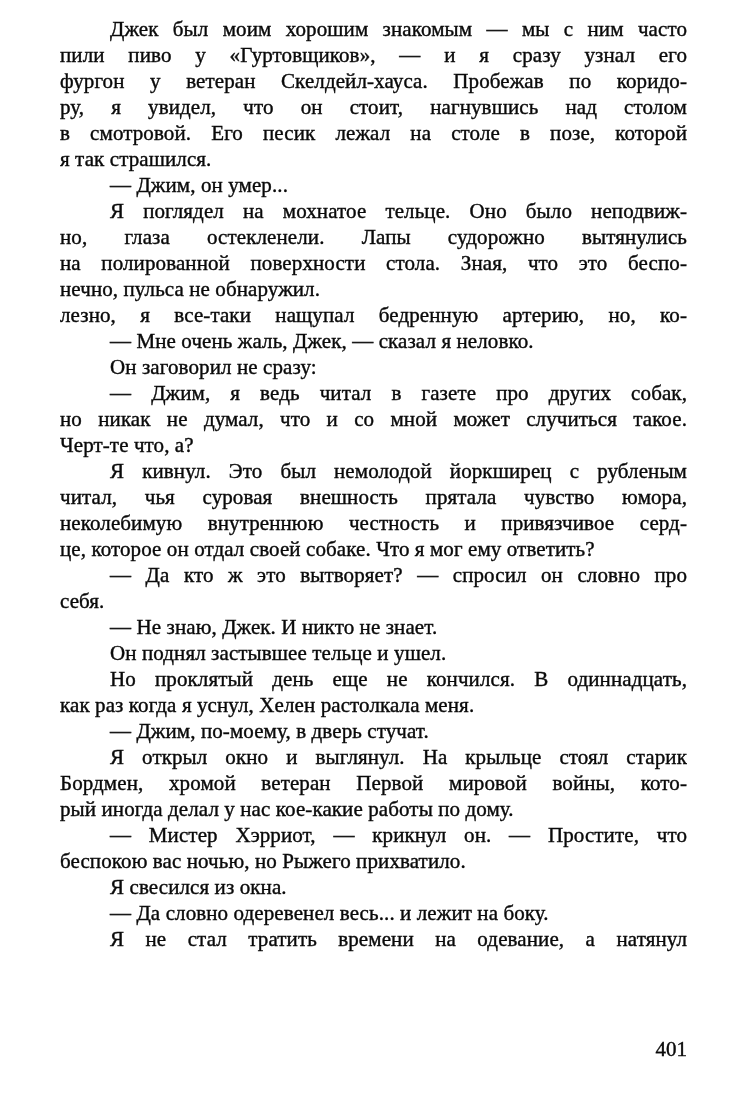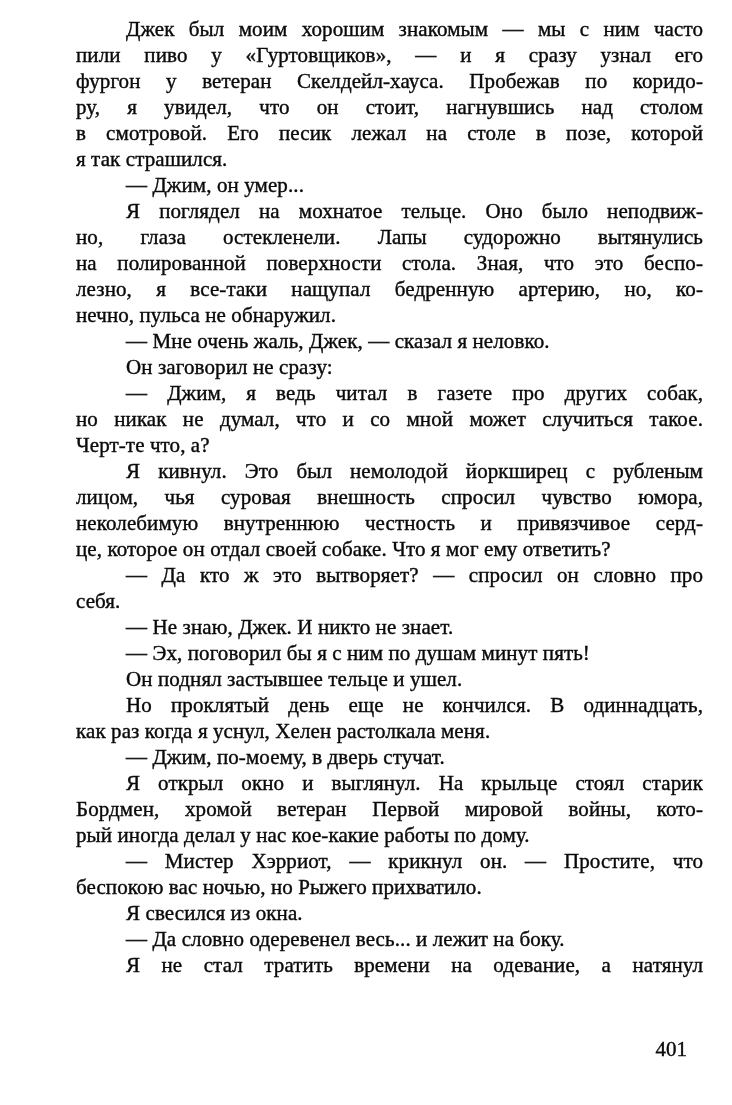--- a/index.html
+++ b/index.html
@@ -14,21 +14,20 @@
     background: #ffffff;
     font-family: "Liberation Serif", "DejaVu Serif", serif;
     color: #0a0a0a;
     overflow: hidden;
   }
   .page-text {
     position: absolute;
     left: 60px;
     top: 16px;
     width: 627px;
-    margin-left: 16px;
   }
   .line {
     font-size: 21px;
     line-height: 26px;
     height: 26px;
     overflow: hidden;
     text-align: justify;
     text-align-last: justify;
     -webkit-text-stroke: 0.4px #0a0a0a;
     letter-spacing: 0.1px;
@@ -58,35 +57,34 @@
       <div class="line indent">Джек был моим хорошим знакомым — мы с ним часто</div>
       <div class="line">пили пиво у «Гуртовщиков», — и я сразу узнал его</div>
       <div class="line">фургон у ветеран Скелдейл-хауса. Пробежав по коридо-</div>
       <div class="line">ру, я увидел, что он стоит, нагнувшись над столом</div>
       <div class="line">в смотровой. Его песик лежал на столе в позе, которой</div>
       <div class="line last">я так страшился.</div>
       <div class="line indent last">— Джим, он умер...</div>
       <div class="line indent">Я поглядел на мохнатое тельце. Оно было неподвиж-</div>
       <div class="line">но, глаза остекленели. Лапы судорожно вытянулись</div>
       <div class="line">на полированной поверхности стола. Зная, что это беспо-</div>
+      <div class="line last">нечно, пульса не обнаружил.</div>
       <div class="line">лезно, я все-таки нащупал бедренную артерию, но, ко-</div>
-      <div class="line last">нечно, пульса не обнаружил.</div>
       <div class="line indent last">— Мне очень жаль, Джек, — сказал я неловко.</div>
       <div class="line indent last">Он заговорил не сразу:</div>
       <div class="line indent">— Джим, я ведь читал в газете про других собак,</div>
       <div class="line">но никак не думал, что и со мной может случиться такое.</div>
       <div class="line last">Черт-те что, а?</div>
       <div class="line indent">Я кивнул. Это был немолодой йоркширец с рубленым</div>
-      <div class="line">лицом, чья суровая внешность спросил чувство юмора,</div>
+      <div class="line">читал, чья суровая внешность прятала чувство юмора,</div>
       <div class="line">неколебимую внутреннюю честность и привязчивое серд-</div>
       <div class="line last">це, которое он отдал своей собаке. Что я мог ему ответить?</div>
       <div class="line indent">— Да кто ж это вытворяет? — спросил он словно про</div>
       <div class="line last">себя.</div>
       <div class="line indent last">— Не знаю, Джек. И никто не знает.</div>
-      <div class="line indent last">— Эх, поговорил бы я с ним по душам минут пять!</div>
       <div class="line indent last">Он поднял застывшее тельце и ушел.</div>
       <div class="line indent">Но проклятый день еще не кончился. В одиннадцать,</div>
       <div class="line last">как раз когда я уснул, Хелен растолкала меня.</div>
       <div class="line indent last">— Джим, по-моему, в дверь стучат.</div>
       <div class="line indent">Я открыл окно и выглянул. На крыльце стоял старик</div>
       <div class="line">Бордмен, хромой ветеран Первой мировой войны, кото-</div>
       <div class="line last">рый иногда делал у нас кое-какие работы по дому.</div>
       <div class="line indent">— Мистер Хэрриот, — крикнул он. — Простите, что</div>
       <div class="line last">беспокою вас ночью, но Рыжего прихватило.</div>
       <div class="line indent last">Я свесился из окна.</div>

